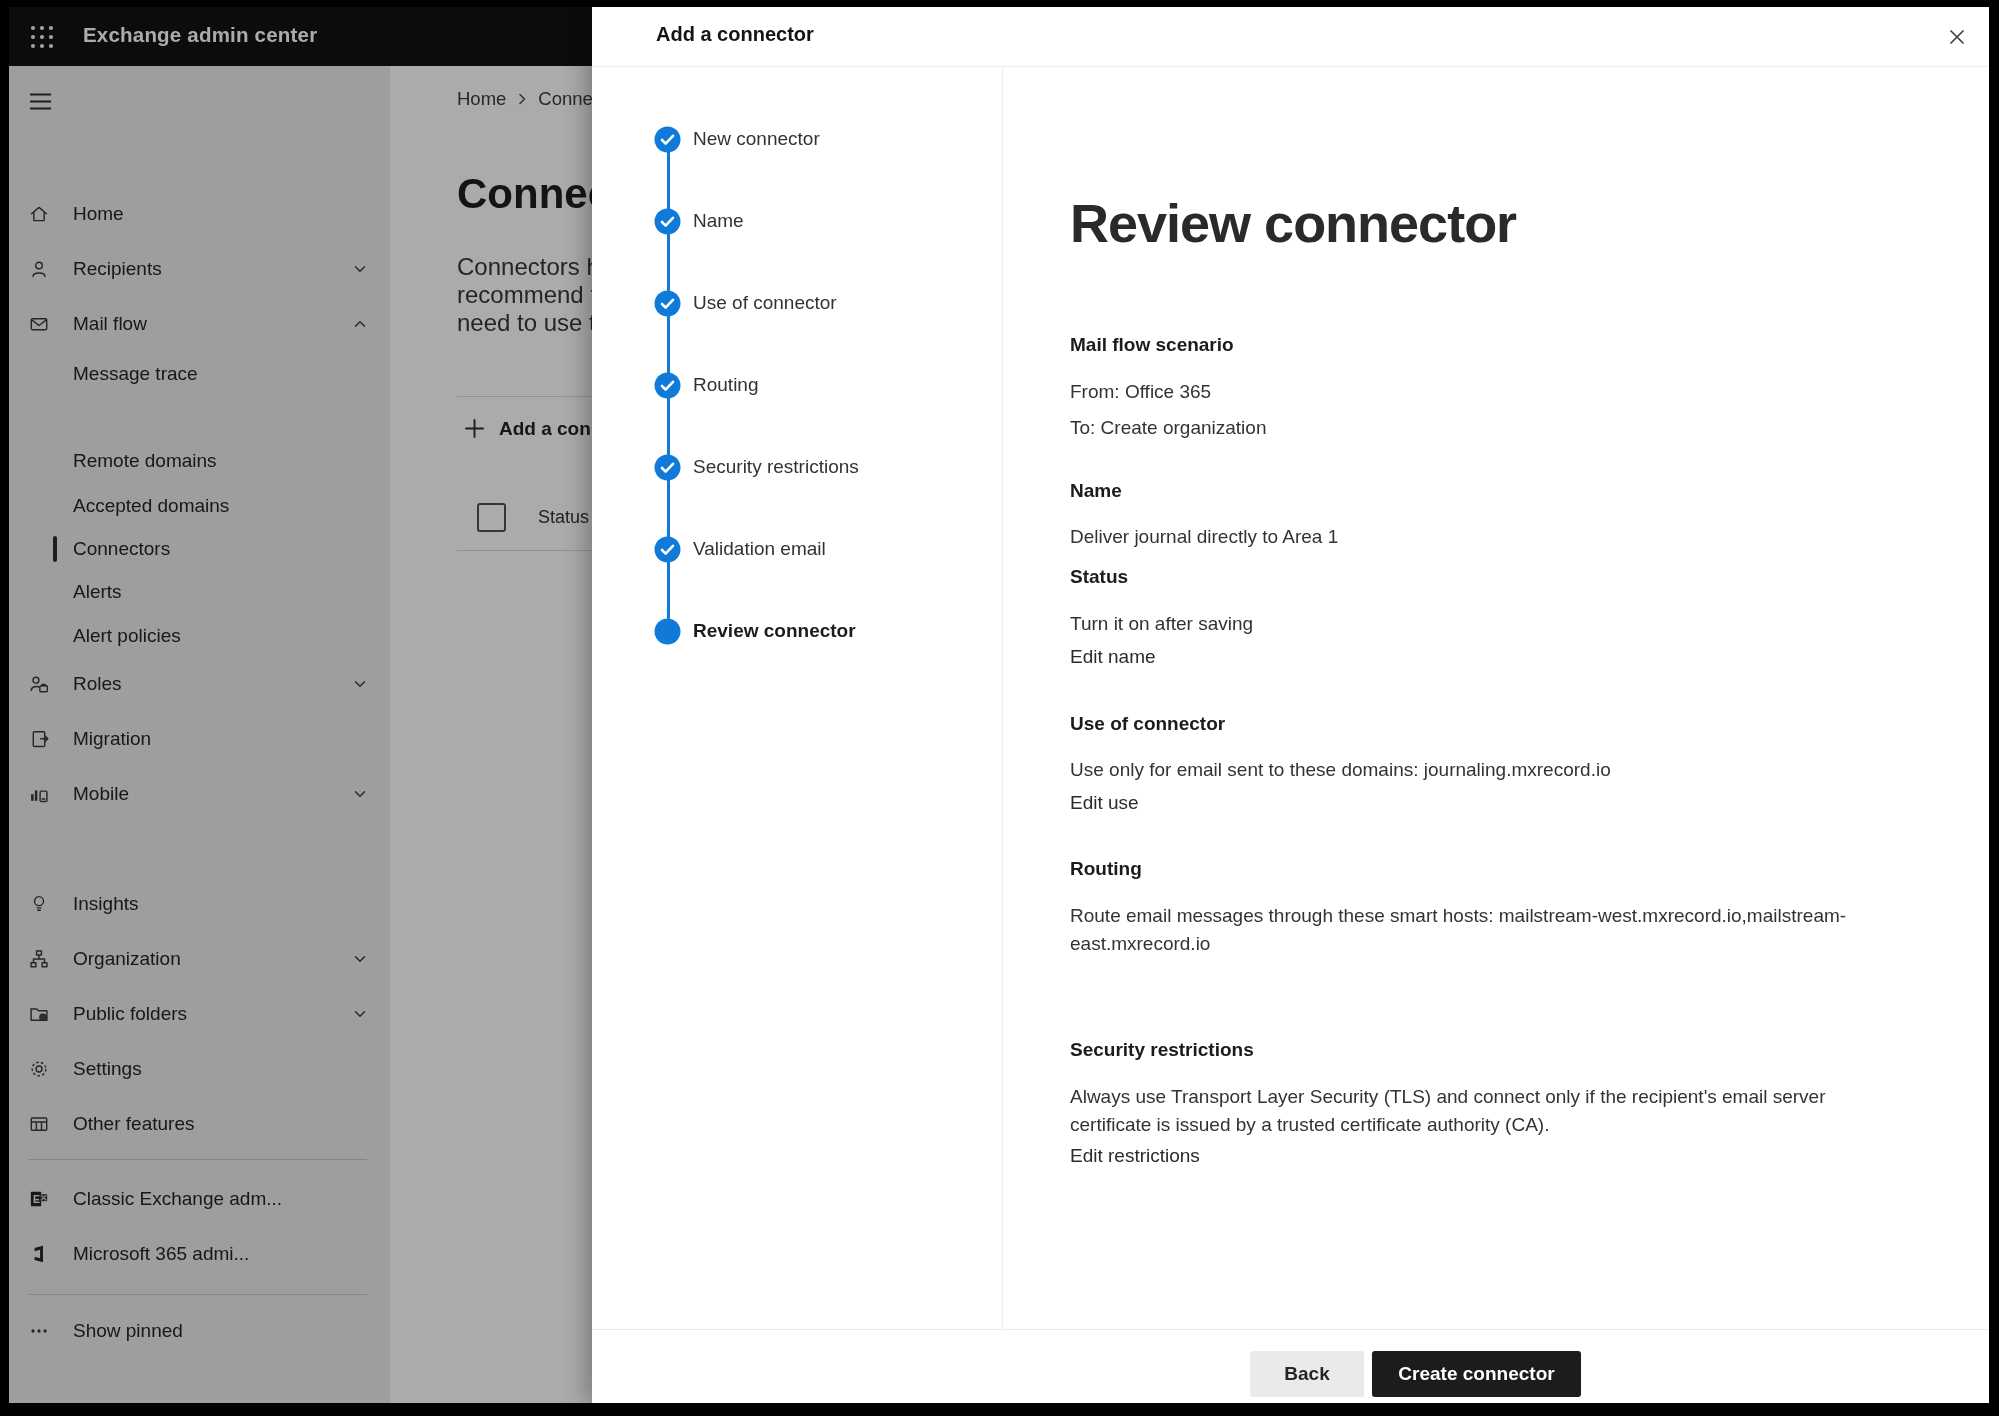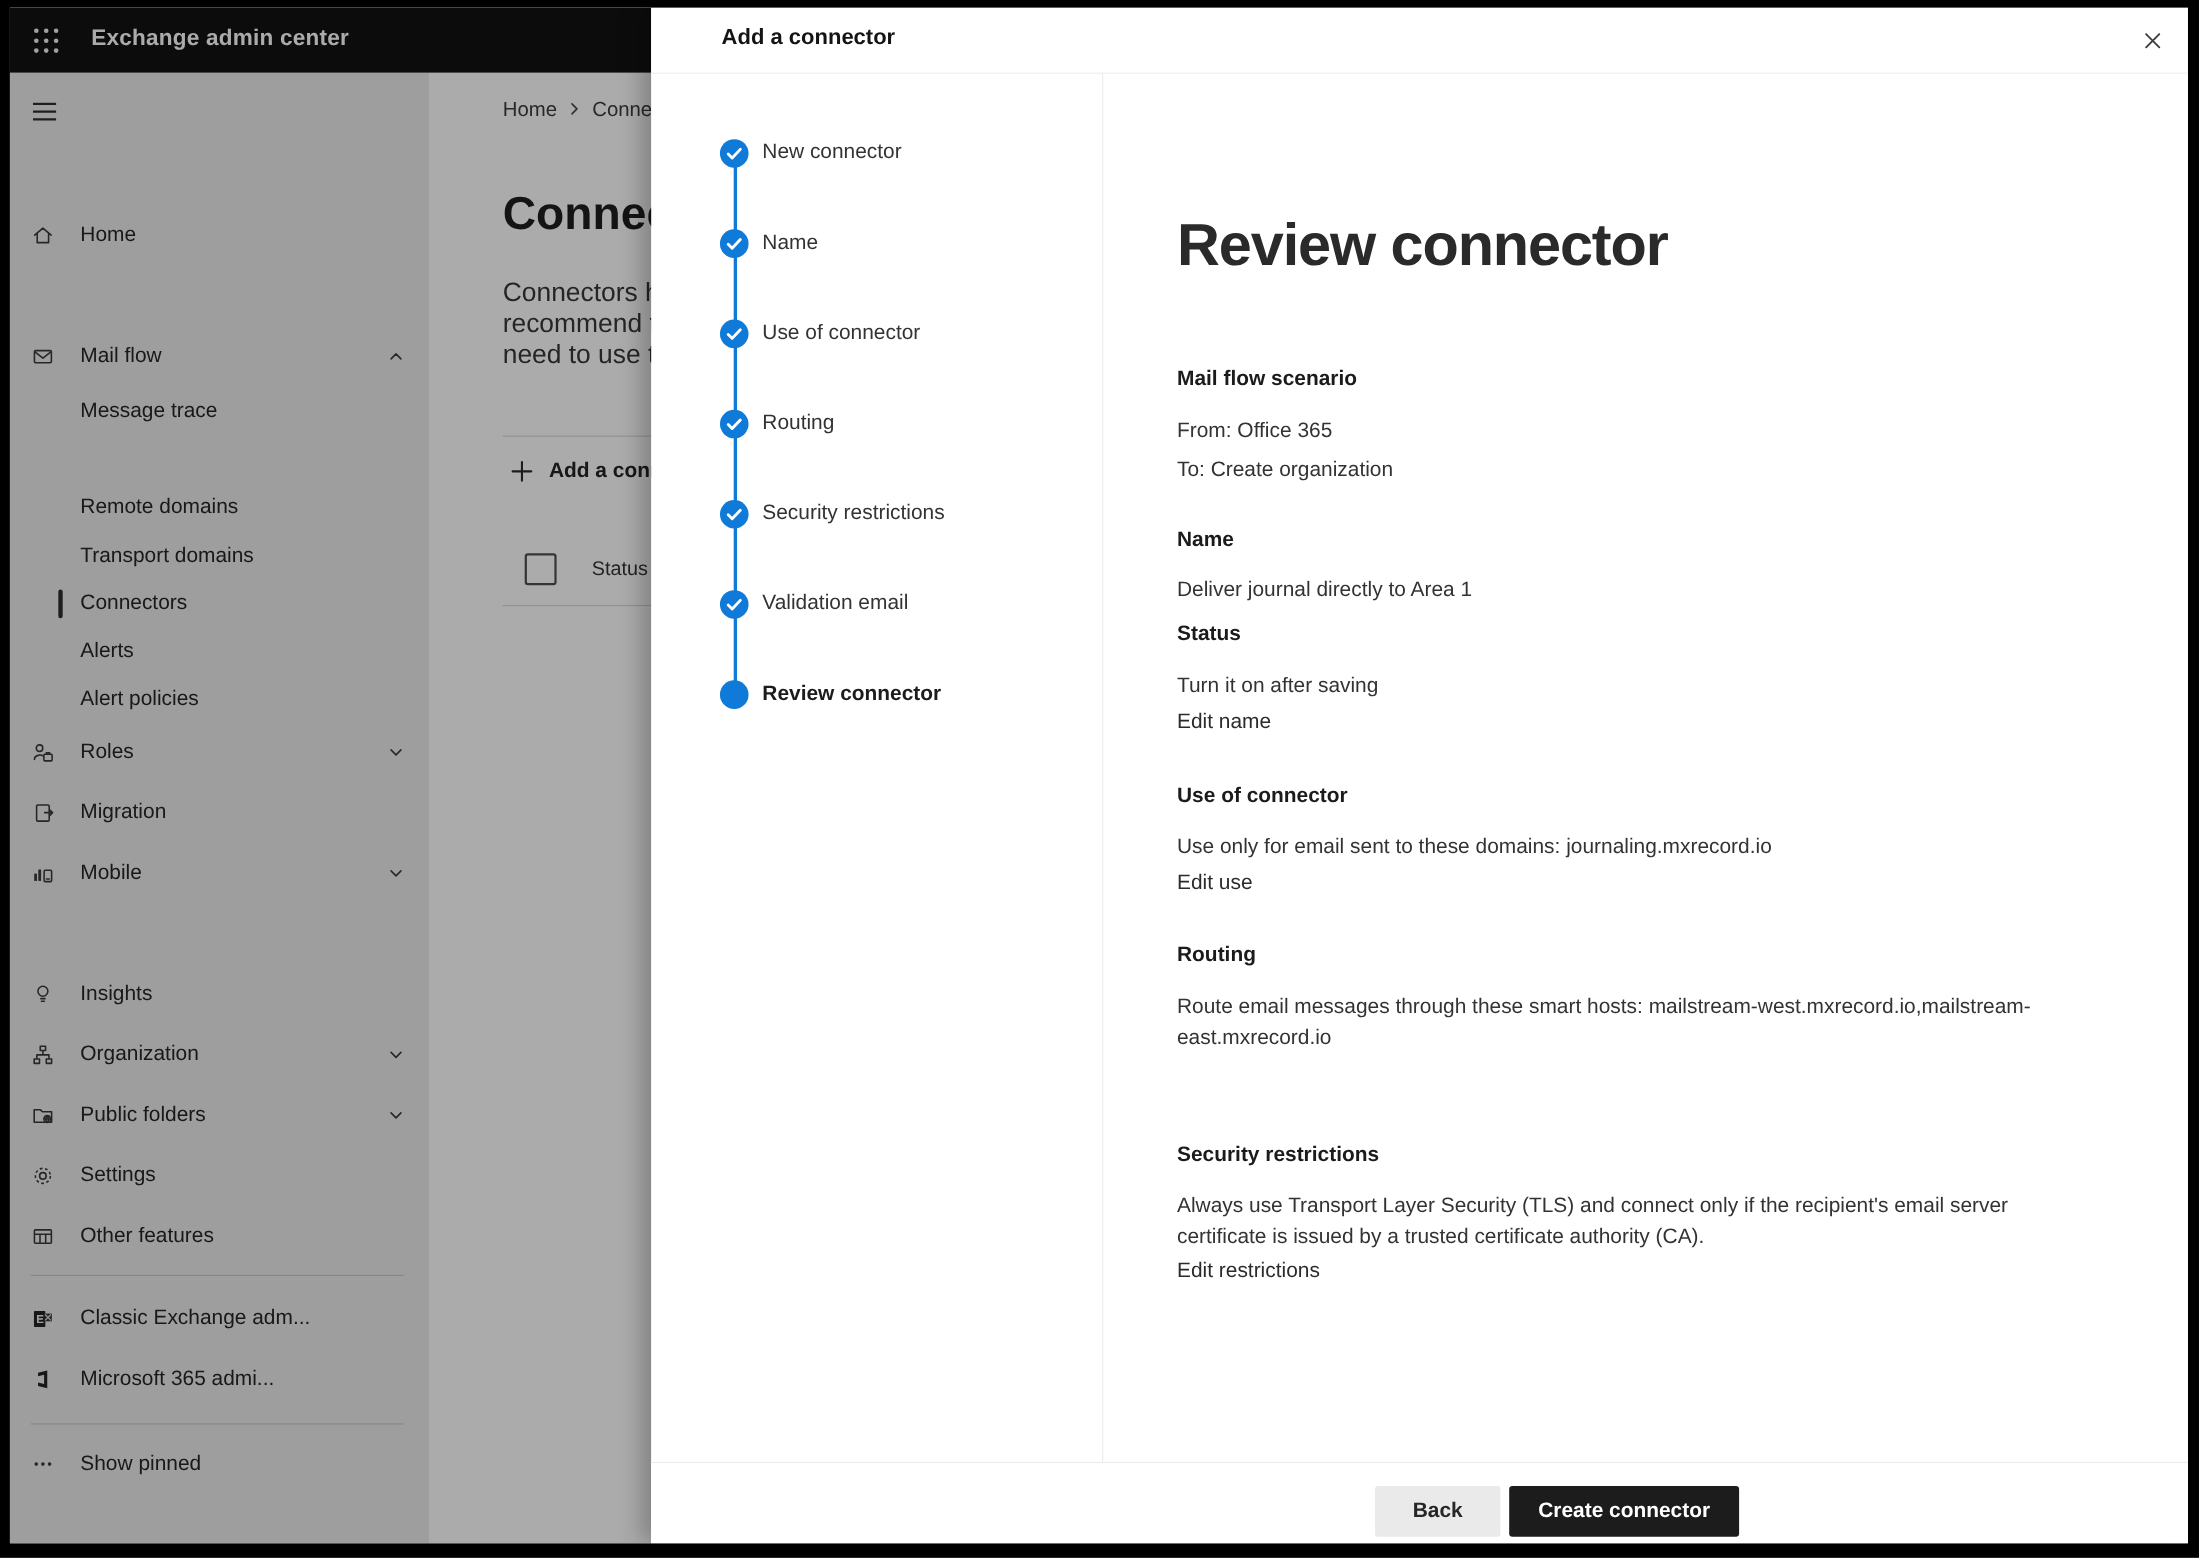--- a/index.html
+++ b/index.html
@@ -96,40 +96,50 @@
         </svg>
     </div>
 
     <div class="srow" style="top:133px">
       <svg class="ic" viewBox="0 0 20 20" fill="none" stroke="#3a3a3a" stroke-width="1.3" stroke-linecap="round" stroke-linejoin="round">
           <path d="M3.2 9.8 L10 4 L16.8 9.8 M5.3 8.3 V16 H14.7 V8.3"></path>
         </svg>
       <span class="lbl">Home</span>
     </div>
 
+    <div class="srow" style="top:188px">
+      <svg class="ic" viewBox="0 0 20 20" fill="none" stroke="#3a3a3a" stroke-width="1.3" stroke-linecap="round">
+          <circle cx="10" cy="6.8" r="3"></circle>
+          <path d="M4.6 16.8 C4.6 12.6 15.4 12.6 15.4 16.8"></path>
+        </svg>
+      <span class="lbl">Recipients</span>
+      <svg class="chev" viewBox="0 0 20 20" fill="none" stroke="#3c3c3c" stroke-width="1.6" stroke-linecap="round" stroke-linejoin="round">
+          <path d="M5 7.5 L10 12.5 L15 7.5"></path>
+        </svg>
+    </div>
 
     <div class="srow" style="top:243px">
       <svg class="ic" viewBox="0 0 20 20" fill="none" stroke="#3a3a3a" stroke-width="1.3" stroke-linejoin="round">
           <rect x="3" y="5.2" width="14" height="10" rx="1"></rect>
           <path d="M3.4 6.2 L10 11.4 L16.6 6.2"></path>
         </svg>
       <span class="lbl">Mail flow</span>
       <svg class="chev" viewBox="0 0 20 20" fill="none" stroke="#3c3c3c" stroke-width="1.6" stroke-linecap="round" stroke-linejoin="round">
           <path d="M5 12.5 L10 7.5 L15 12.5"></path>
         </svg>
     </div>
 
     <div class="srow" style="top:293px">
       <span class="lbl">Message trace</span>
     </div>
     <div class="srow" style="top:380px">
       <span class="lbl">Remote domains</span>
     </div>
     <div class="srow" style="top:425px">
-      <span class="lbl">Transport domains</span>
+      <span class="lbl">Accepted domains</span>
     </div>
     <div class="srow" style="top:468px">
       <div class="selbar"></div>
       <span class="lbl">Connectors</span>
     </div>
     <div class="srow" style="top:511px">
       <span class="lbl">Alerts</span>
     </div>
     <div class="srow" style="top:555px">
       <span class="lbl">Alert policies</span>

